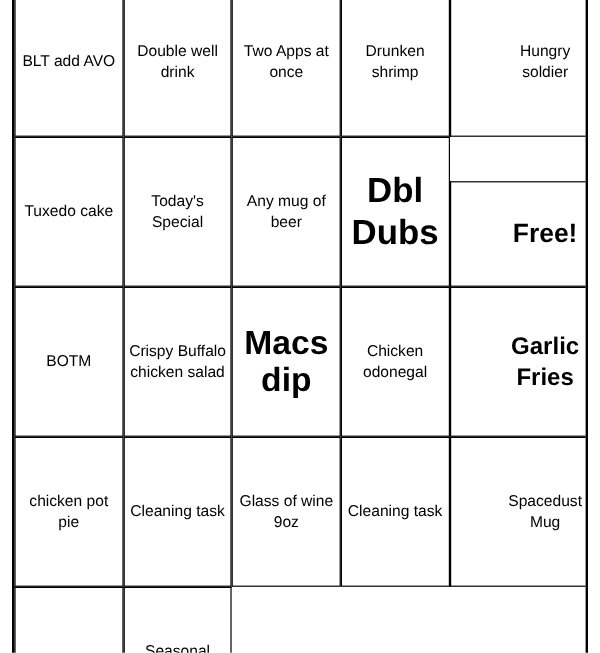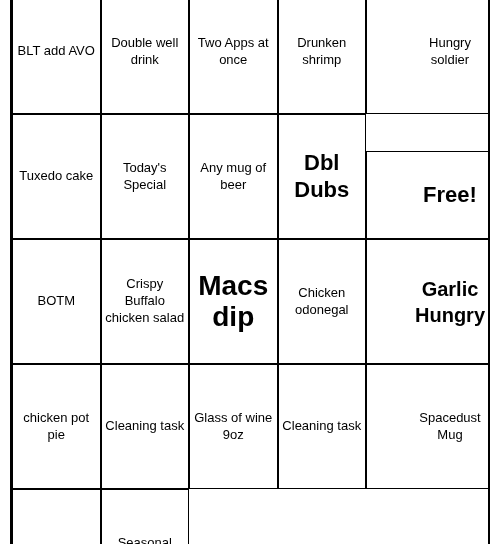--- a/index.html
+++ b/index.html
@@ -68,21 +68,21 @@
       border-bottom: none;
     }
 
     .bingo-cell.free-cell {
       font-size: 22px;
       font-weight: bold;
       margin-top: 37px;
     }
 
     .bingo-cell.dbl-dubs {
-      font-size: 22px;
+      font-size: 29px;
       font-weight: bold;
       line-height: 1.2;
     }
 
     .bingo-cell.macs-dip {
       font-size: 28px;
       font-weight: bold;
       line-height: 1.1;
       text-align: center;
     }
@@ -111,21 +111,21 @@
       <div class="bingo-cell">Hungry soldier</div>
       <div class="bingo-cell">Tuxedo cake</div>
       <div class="bingo-cell">Today's Special</div>
       <div class="bingo-cell">Any mug of beer</div>
       <div class="bingo-cell dbl-dubs">Dbl Dubs</div>
       <div class="bingo-cell free-cell">Free!</div>
       <div class="bingo-cell">BOTM</div>
       <div class="bingo-cell">Crispy Buffalo chicken salad</div>
       <div class="bingo-cell macs-dip">Macs dip</div>
       <div class="bingo-cell">Chicken odonegal</div>
-      <div class="bingo-cell garlic-fries">Garlic Hungry</div>
+      <div class="bingo-cell garlic-fries">Garlic Fries</div>
       <div class="bingo-cell">chicken pot pie</div>
       <div class="bingo-cell">Cleaning task</div>
       <div class="bingo-cell">Glass of wine 9oz</div>
       <div class="bingo-cell">Cleaning task</div>
       <div class="bingo-cell">Spacedust Mug</div>
       <div class="bingo-cell">Patron</div>
       <div class="bingo-cell">Seasonal beer</div>
     </div>
 </div>
 

